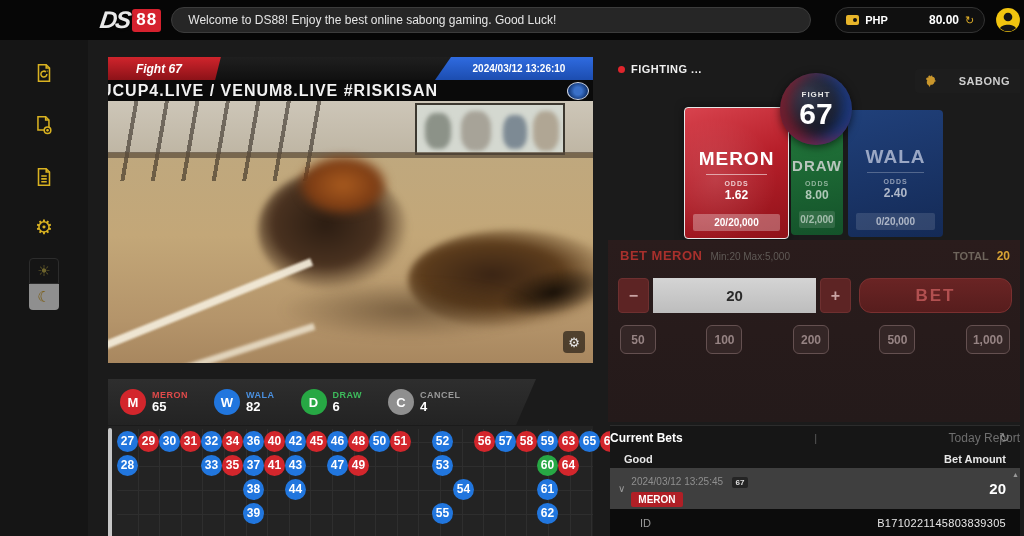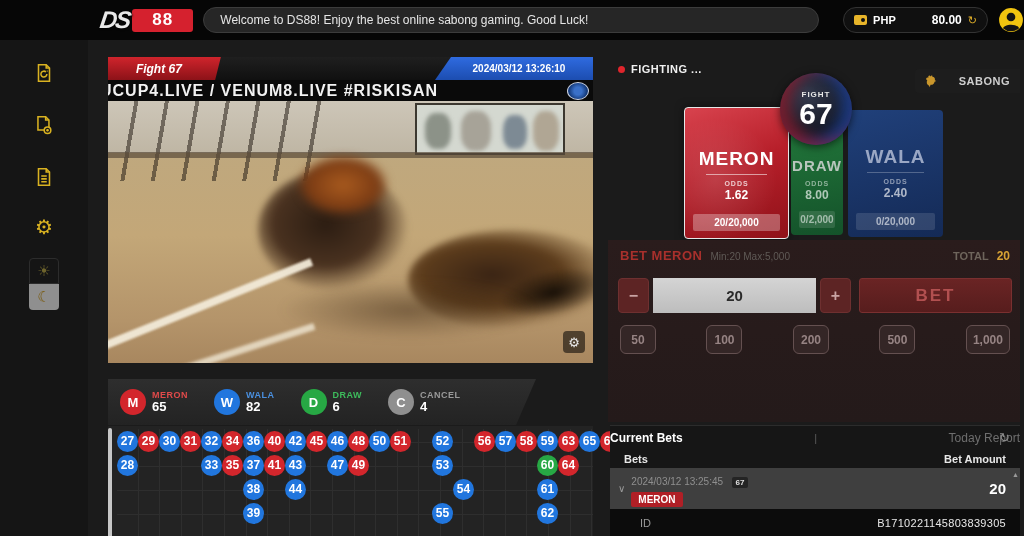--- a/index.html
+++ b/index.html
@@ -4,21 +4,21 @@
 <style>
   * { margin:0; padding:0; box-sizing:border-box; }
   html,body { background:#000; }
   body { font-family:"Liberation Sans", sans-serif; }
   .app { position:relative; width:1024px; height:536px; background:#1b1b1b; overflow:hidden; }
 
   
   .topbar { position:absolute; top:0; left:0; width:1024px; height:40px; background:#060606; display:flex; align-items:center; z-index:30; }
   .logo { margin-left:100px; display:flex; align-items:center; cursor:pointer; }
   .logo-ds { color:#e8e8e8; font-weight:900; font-style:italic; font-size:24px; letter-spacing:-2px; transform:skewX(-8deg); text-shadow:1px 1px 2px #000; }
-  .logo-88 { margin-left:3px; background:#d5212e; color:#fff; font-weight:900; font-size:17px; padding:1px 20px 2px; border-radius:3px; letter-spacing:1px; }
+  .logo-88 { margin-left:3px; background:#d5212e; color:#fff; font-weight:900; font-size:17px; padding:1px 4px 2px; border-radius:3px; letter-spacing:1px; }
   .welcome-pill { margin-left:10px; width:640px; height:26px; background:#262626; border:1px solid #3c3c3c; border-radius:13px; display:flex; align-items:center; padding:0 16px; }
   .welcome-pill span { color:#e6e6e6; font-size:12px; white-space:nowrap; overflow:hidden; }
   .currency-pill { margin-left:24px; width:150px; height:26px; background:#101010; border:1px solid #333; border-radius:13px; display:flex; align-items:center; padding:0 10px; cursor:pointer; }
   .wallet-ic { width:13px; height:10px; background:#e8b52a; border-radius:2px; position:relative; }
   .wallet-ic::after { content:""; position:absolute; right:2px; top:3px; width:4px; height:4px; background:#101010; border-radius:50%; }
   .cur-code { color:#fff; font-size:11px; font-weight:bold; margin-left:6px; }
   .cur-bal { color:#fff; font-size:12px; font-weight:bold; margin-left:auto; }
   .cur-refresh { color:#e8b52a; font-size:11px; margin-left:6px; }
   .avatar { margin-left:10px; width:26px; height:26px; cursor:pointer; }
 
@@ -108,21 +108,21 @@
   .bet-head { position:absolute; top:8px; left:12px; right:10px; display:flex; align-items:baseline; }
   .bet-side { color:#a8302c; font-size:13px; font-weight:900; letter-spacing:.5px; }
   .bet-minmax { color:#5f5a56; font-size:10px; margin-left:8px; }
   .total-label { color:#6e655c; font-size:11px; font-weight:bold; margin-left:auto; }
   .total-value { color:#d8a234; font-size:12px; font-weight:bold; margin-left:8px; }
 
   .stepper-row { position:absolute; top:38px; left:10px; right:8px; height:35px; display:flex; }
   .step-btn { width:31px; height:35px; background:#5d2424; border:1px solid #6e3030; border-radius:4px; color:#c9a3a3; font-size:16px; font-weight:bold; cursor:pointer; display:flex; align-items:center; justify-content:center; }
   .bet-input { width:163px; height:35px; margin-left:4px; background:linear-gradient(180deg,#d4d4d4,#bdbdbd); border:0; text-align:center; color:#2a2a2a; font-size:15px; font-weight:bold; font-family:"Liberation Sans",sans-serif; }
   .step-plus { margin-left:4px; }
-  .bet-button { margin-left:8px; flex:1; height:35px; background:linear-gradient(180deg,#6a2424,#571d1d); border:1px solid #7a3030; border-radius:3px; color:#b25050; font-size:17px; font-weight:900; letter-spacing:2px; cursor:pointer; }
+  .bet-button { margin-left:8px; flex:1; height:35px; background:linear-gradient(180deg,#6a2424,#571d1d); border:1px solid #7a3030; border-radius:12px; color:#b25050; font-size:17px; font-weight:900; letter-spacing:2px; cursor:pointer; }
 
   .chips { position:absolute; top:85px; left:12px; right:10px; display:flex; justify-content:space-between; }
   .chip { min-width:36px; padding:0 6px; height:29px; background:#342626; border:1px solid #645050; border-radius:6px; color:#968383; font-size:12px; font-weight:bold; cursor:pointer; }
 
   
   .bets-panel { position:absolute; top:368px; left:2px; right:0; height:111px; background:#161616; border-top:1px solid #2c2c2c; }
   .bets-tabs { position:relative; height:23px; display:flex; align-items:center; justify-content:space-between; gap:24px; }
   .tab-active { color:#fff; font-size:12px; font-weight:bold; cursor:pointer; }
   .tab-sep { color:#5a5a5a; font-size:11px; }
   .tab-inactive { color:#6e6e6e; font-size:12px; cursor:pointer; }
@@ -376,21 +376,21 @@
     </div>
 
     <div class="bets-panel">
       <div class="bets-tabs">
         <span class="tab-active">Current Bets</span>
         <span class="tab-sep">|</span>
         <span class="tab-inactive">Today Report</span>
         <span class="bets-refresh">↻</span>
       </div>
       <div class="bets-cols">
-        <span class="col-item">Bets</span>
+        <span class="col-item">Good</span>
         <span class="col-amount">Bet Amount</span>
       </div>
       <div class="bet-row">
         <span class="row-chevron">∨</span>
         <div>
           <div>
             <span class="row-datetime">2024/03/12 13:25:45</span>
             <span class="row-fight-badge">67</span>
           </div>
           <span class="row-side">MERON</span>

